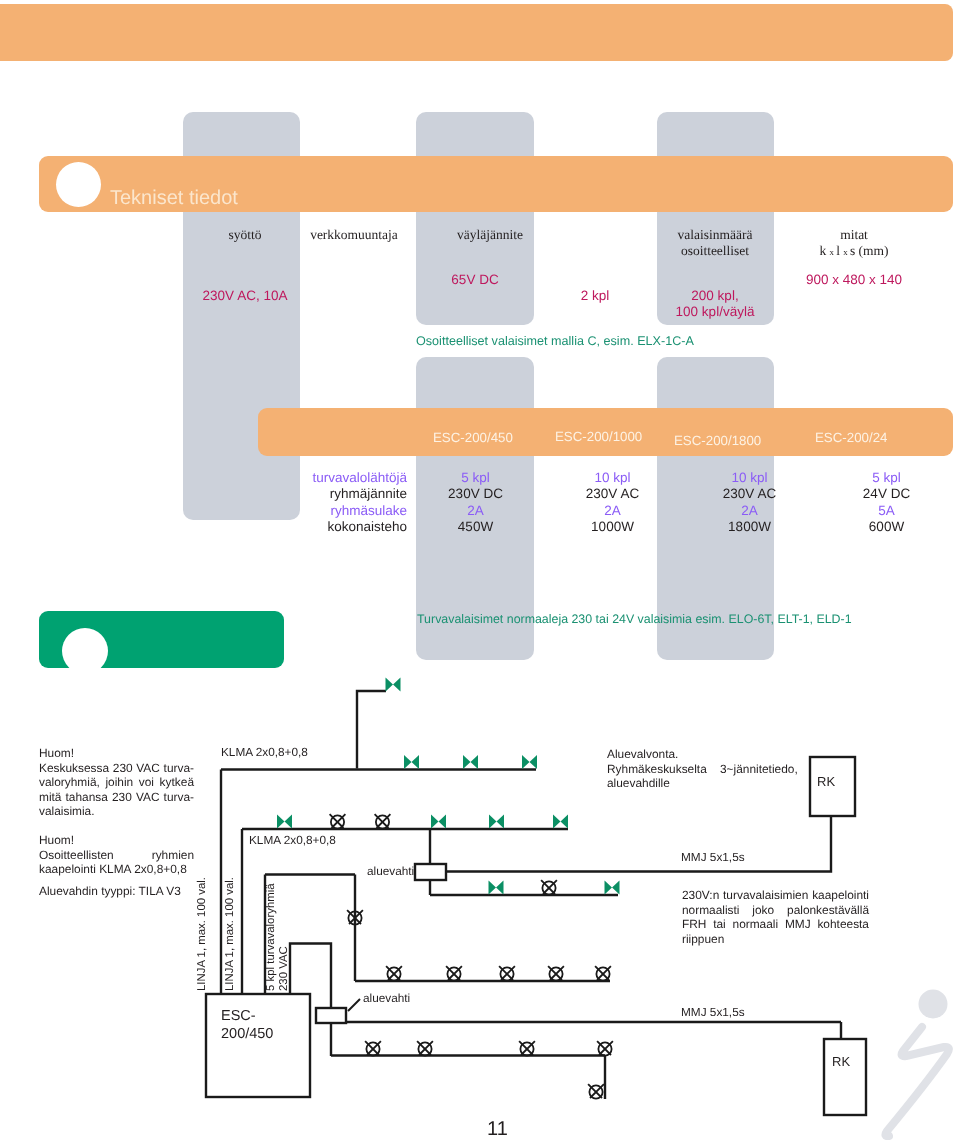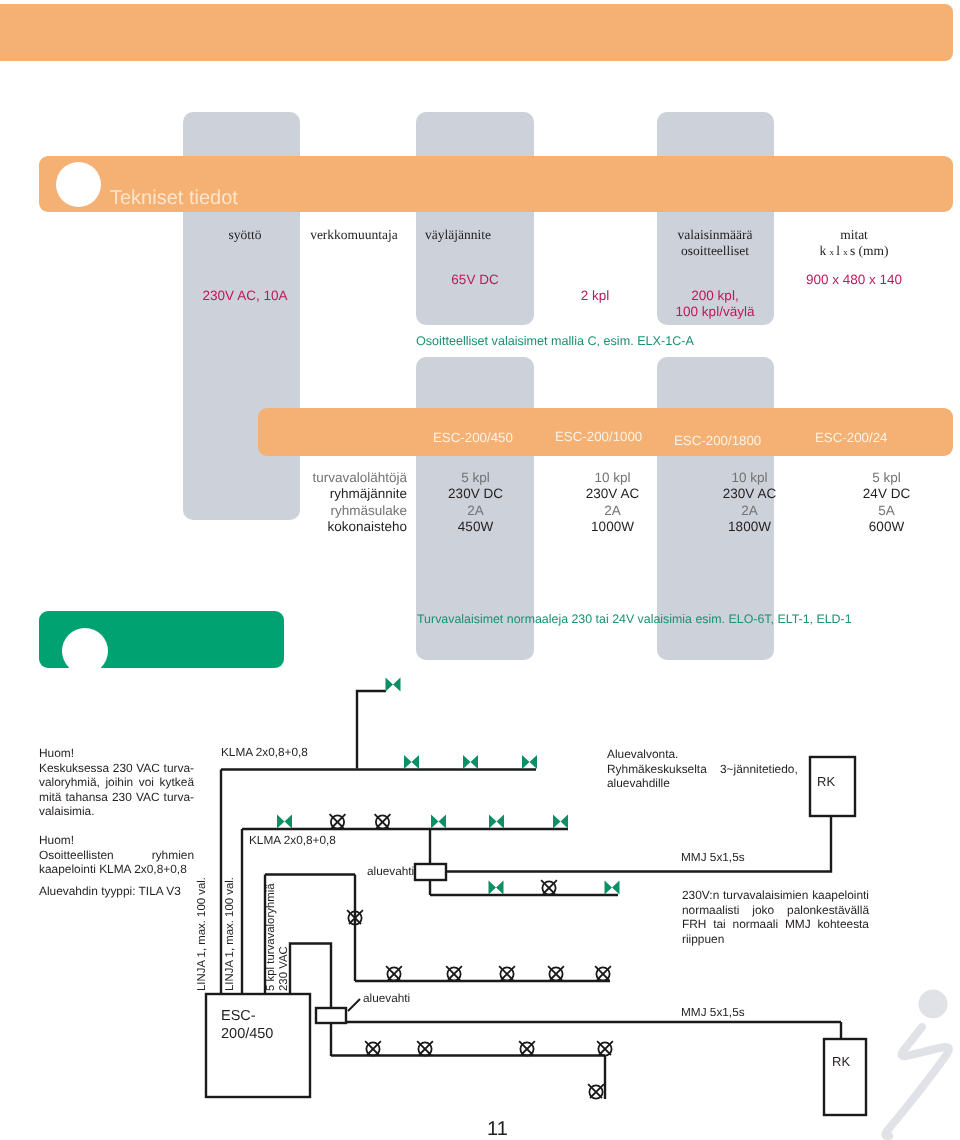--- a/index.html
+++ b/index.html
@@ -30,21 +30,21 @@
   .mlabel{font-size:13.3px;color:#fdf2e4;}
   .m0{left:433px;top:430px;}
   .m1{left:555px;top:429px;}
   .m2{left:674px;top:433px;}
   .m3{left:803px;top:430px;margin-left:12px;}
 
   .model-rows{left:241px;top:470px;width:714px;}
   .mrow{display:flex;height:16.3px;}
   .mlab{flex:0 0 166px;text-align:right;font-size:13.5px;line-height:16.3px;}
   .mcell{flex:0 0 137px;text-align:center;font-size:13.5px;line-height:16.3px;}
-  .g{color:#737373;}
+  .g{color:#8b5cf6;}
   .k{color:#231f20;}
 
   .green-pill{left:39px;top:611px;width:245px;height:57px;background:#00a271;}
   .green-circle{left:23px;top:17px;width:46px;height:46px;}
   .model-note{left:417px;top:612px;font-size:12.4px;color:#1a9172;}
 
   
   .dnote{font-size:11.9px;line-height:14.6px;color:#231f20;}
   .just{text-align:justify;text-align-last:left;}
   .dlbl{font-size:11.8px;line-height:13px;color:#231f20;white-space:nowrap;}
@@ -62,21 +62,21 @@
   <div class="abs top-rule"></div>
 
   <div class="abs gblk" style="left:183px;top:112px;width:117px;height:408px"></div>
   <div class="abs gblk" style="left:416px;top:112px;width:118px;height:213px"></div>
   <div class="abs gblk" style="left:657px;top:112px;width:117px;height:213px"></div>
   <div class="abs gblk" style="left:416px;top:357px;width:118px;height:303px"></div>
   <div class="abs gblk" style="left:657px;top:357px;width:117px;height:303px"></div>
 
   <div class="abs th" style="left:165px;top:227px;width:160px">syöttö</div>
   <div class="abs th" style="left:274px;top:227px;width:160px">verkkomuuntaja</div>
-  <div class="abs th" style="left:377px;top:227px;width:162px">väyläjännite</div>
+  <div class="abs th" style="left:409px;top:227px;width:162px">väyläjännite</div>
   <div class="abs th" style="left:774px;top:227px;width:160px"><span>mitat</span><br><span>k <small>x </small>l <small>x </small>s (mm)</span></div>
   <div class="abs th" style="left:635px;top:227px;width:160px">valaisinmäärä
 osoitteelliset</div>
 
   <div class="abs tv" style="left:165px;top:288px;width:160px">230V AC, 10A</div>
   <div class="abs tv" style="left:395px;top:272px;width:160px">65V DC</div>
   <div class="abs tv" style="left:515px;top:288px;width:160px">2 kpl</div>
   <div class="abs tv" style="left:635px;top:288px;width:160px">200 kpl,
 100 kpl/väylä</div>
   <div class="abs tv" style="left:774px;top:272px;width:160px">900 x 480 x 140</div>

